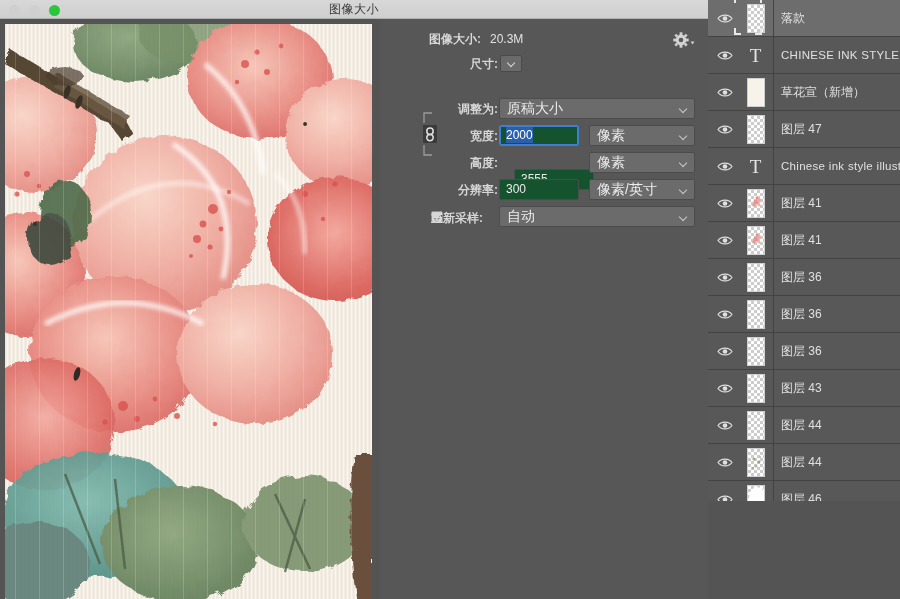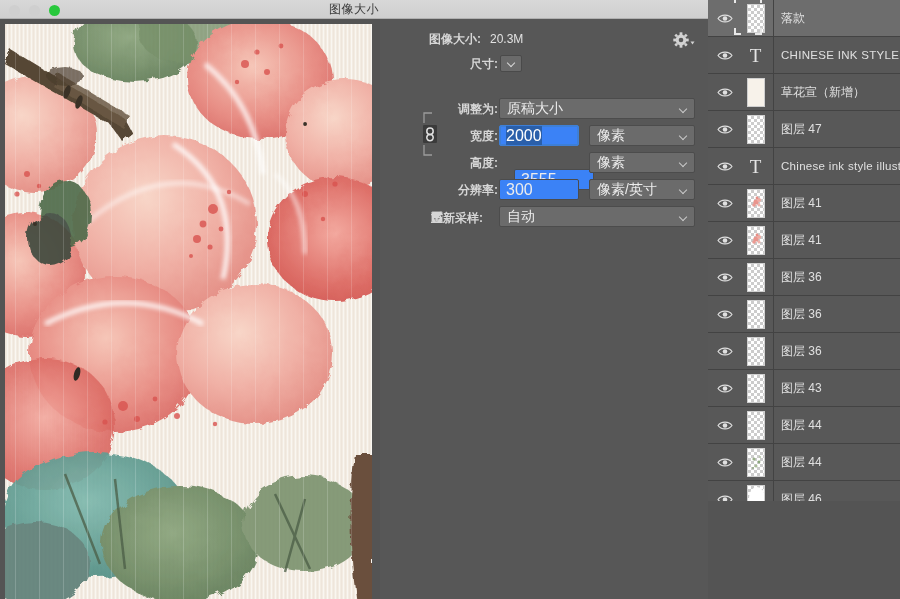--- a/index.html
+++ b/index.html
@@ -86,22 +86,22 @@
   .select .arrow::after {
     content: ""; position: absolute; left: 0; top: 0;
     width: 5px; height: 5px;
     border-right: 1.3px solid #c9c9c9; border-bottom: 1.3px solid #c9c9c9;
     transform: rotate(45deg);
   }
 
   
   .input {
     position: absolute; height: 21px; width: 80px;
-    background: #3b82f6; border: 1px solid #4c4c4c; border-radius: 2px;
-    color: #ececec; font-size: 16px; line-height: 19px; padding-left: 6px;
+    background: #14532d; border: 1px solid #4c4c4c; border-radius: 2px;
+    color: #ececec; font-size: 12px; line-height: 19px; padding-left: 6px;
     white-space: nowrap; overflow: hidden;
   }
   .input.focused {
     border: 1px solid #3e7fd6; box-shadow: 0 0 0 1px #3e7fd6 inset;
   }
   .input .sel { background: #2a5faa; color: #ffffff; padding: 1px 0; }
 
   
   #chain { position: absolute; left: 40px; top: 92px; width: 26px; height: 46px; }
 

